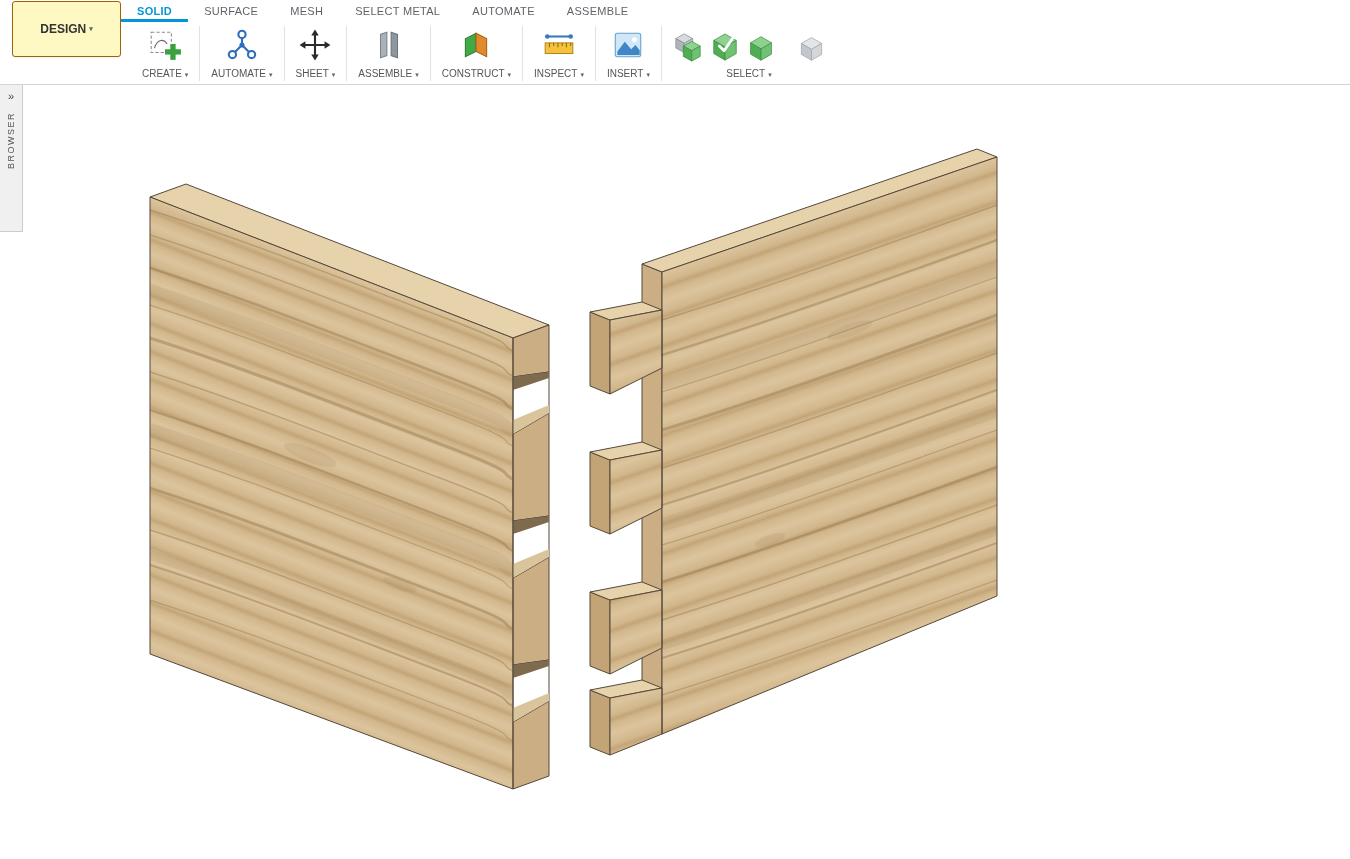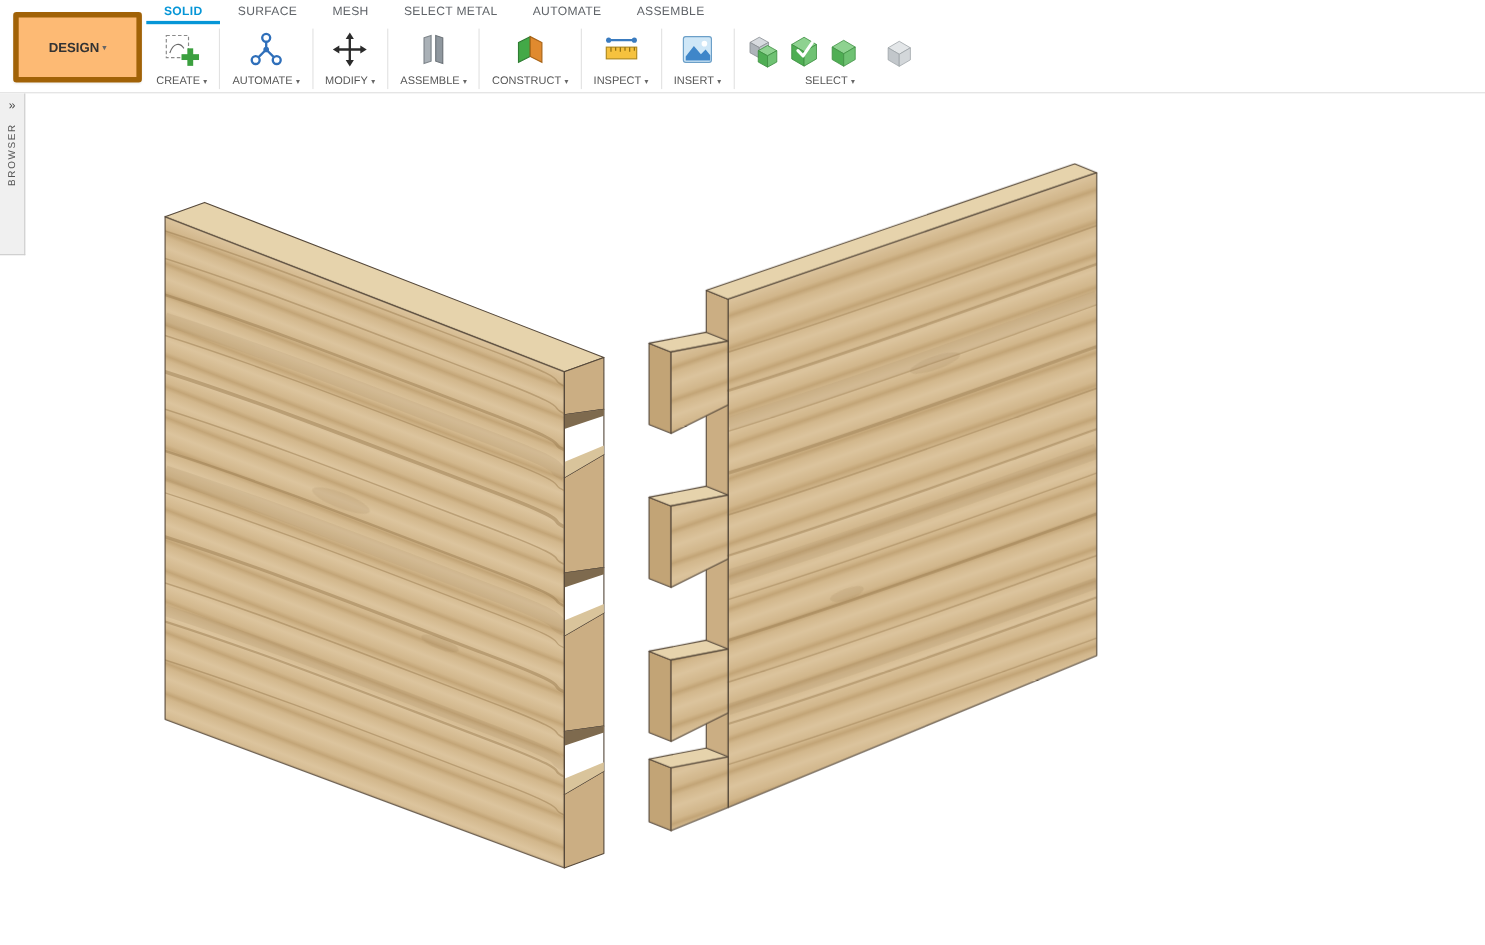--- a/index.html
+++ b/index.html
@@ -6,30 +6,30 @@
   body {
     width:1350px; height:859px; overflow:hidden;
     font-family:"Liberation Sans", sans-serif;
     background:#ffffff;
   }
   
   .toolbar {
     position:relative; width:1350px; height:85px;
     background:#ffffff; border-bottom:1px solid #d5d5d5; box-sizing:border-box;
   }
-  .tabs { position:absolute; top:0; left:133px; display:flex; height:22px; }
+  .tabs { position:absolute; top:0; left:121px; display:flex; height:22px; }
   .tab {
     padding:5px 16px 0; font-size:11px; color:#5f6368; letter-spacing:.3px;
     border-bottom:3px solid transparent; box-sizing:border-box; height:22px;
     white-space:nowrap; cursor:default;
   }
   .tab.active { color:#0696d7; border-bottom-color:#0696d7; font-weight:bold; }
   .design-btn {
-    position:absolute; top:11px; left:12px; width:107px; height:54px;
-    border:5px solid #a16207; border-radius:3px; background:#fdba74;
+    position:absolute; top:1px; left:12px; width:107px; height:54px;
+    border:1px solid #a16207; border-radius:3px; background:#fef9c3;
     display:flex; align-items:center; justify-content:center;
     font-size:12px; font-weight:bold; color:#333;
     box-shadow:0 1px 2px rgba(0,0,0,.06);
   }
   .groups { position:absolute; top:24px; left:133px; display:flex; align-items:stretch; height:58px; }
   .tgroup { display:flex; flex-direction:column; align-items:center; justify-content:space-between; padding:0 9px; }
   .ticon { height:38px; display:flex; align-items:flex-end; gap:7px; }
   .ticon svg { display:block; }
   .tlabel { font-size:10px; color:#555; padding:4px 0 3px; white-space:nowrap; }
   .caret { font-size:7px; color:#666; margin-left:3px; }
@@ -108,21 +108,21 @@
       <div class="ticon">
         <svg width="34" height="34" viewBox="0 0 32 32">
           <path d="M16 6 V26 M6 16 H26" stroke="#2b2b2b" stroke-width="2" fill="none"></path>
           <path d="M16 1.5 L12.5 7 H19.5 Z" fill="#2b2b2b"></path>
           <path d="M16 30.5 L12.5 25 H19.5 Z" fill="#2b2b2b"></path>
           <path d="M1.5 16 L7 12.5 V19.5 Z" fill="#2b2b2b"></path>
           <path d="M30.5 16 L25 12.5 V19.5 Z" fill="#2b2b2b"></path>
         </svg>
       </div>
       <div class="tlabel">
-        <span>MODIFY</span><span class="caret">▾</span>
+        <span>SHEET</span><span class="caret">▾</span>
       </div>
     </div>
     <div class="sep"></div>
 
     <div class="tgroup">
       <div class="ticon">
         <svg width="34" height="34" viewBox="0 0 32 32">
           <path d="M8 6 L14 4 V26 L8 28 Z" fill="#aab1b7" stroke="#7d848a"></path>
           <path d="M18 4 L24 6 V28 L18 26 Z" fill="#8f979e" stroke="#6d747a"></path>
         </svg>

